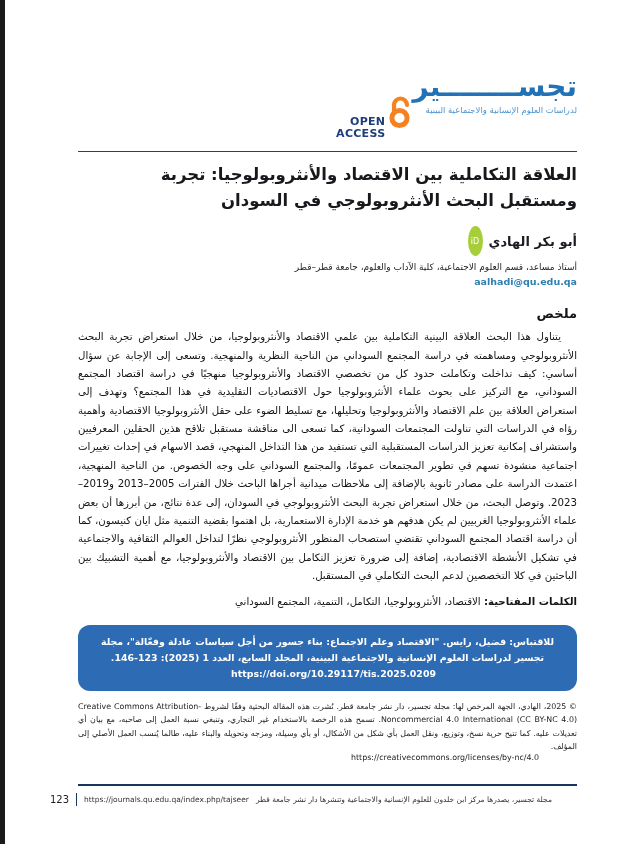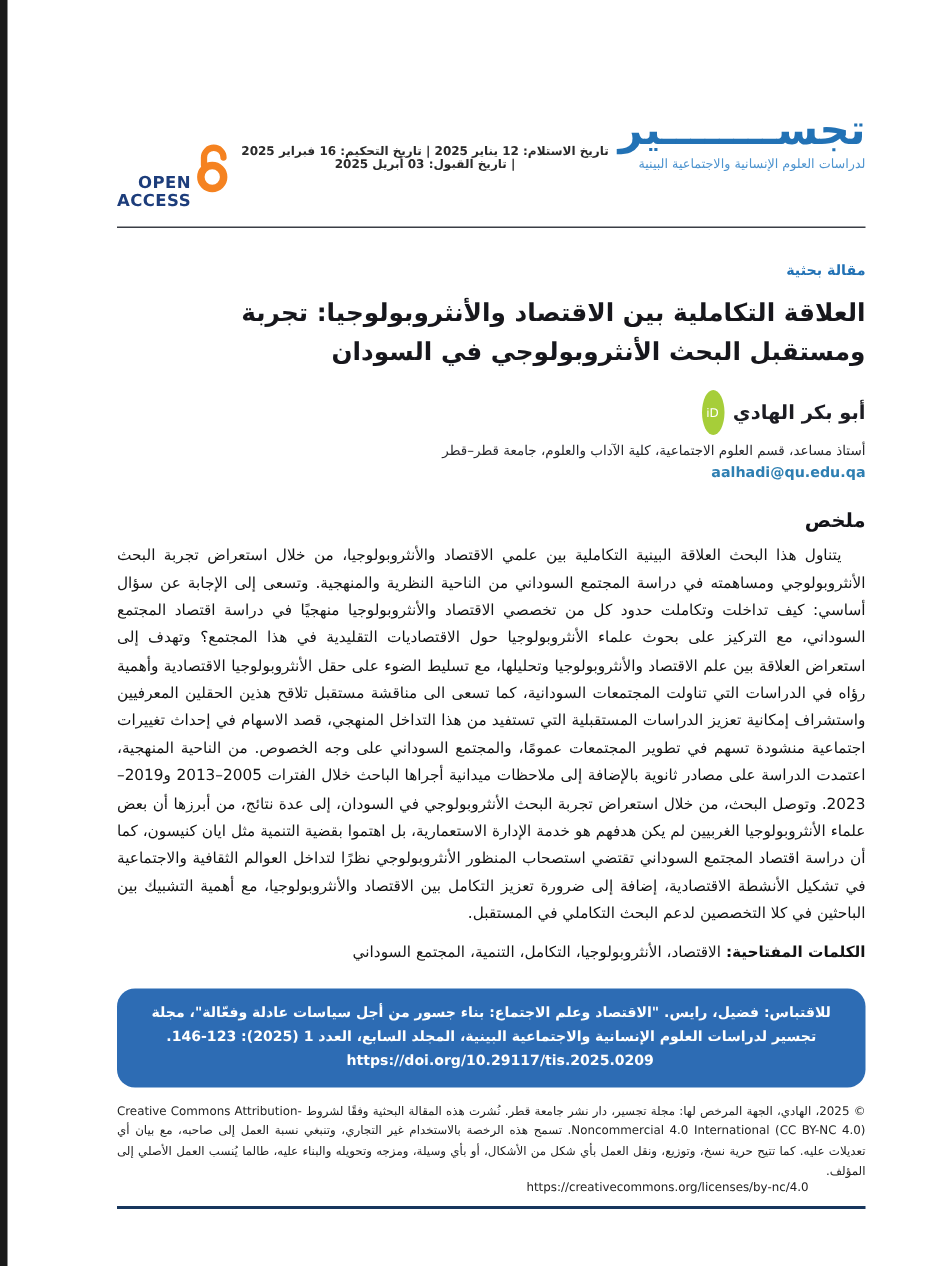--- a/index.html
+++ b/index.html
@@ -55,38 +55,36 @@
 
 <div class="page">
   <div class="edge-strip"></div>
 
   <div class="content">
     <header>
       <div class="brand">
         <div class="brand-name">تجســــــــير</div>
         <div class="brand-sub">لدراسات العلوم الإنسانية والاجتماعية البينية</div>
       </div>
-      <div class="dates">تاريخ الاستلام: 12 يناير 2025 | تاريخ التحكيم: 16 فبراير 2025 | تاريخ القبول: 03 أبريل 2025</div>
       <div class="oa">
         <div class="oa-text">
           <div>OPEN</div>
           <div>ACCESS</div>
         </div>
         <span>
           <svg width="24" height="33" viewBox="0 0 24 33">
             <path d="M6 14 v-5 a6.5 6.5 0 0 1 13 0" fill="none" stroke="#f58220" stroke-width="4.2" stroke-linecap="round"></path>
             <circle cx="11.5" cy="22" r="7.6" fill="none" stroke="#f58220" stroke-width="5"></circle>
           </svg>
         </span>
       </div>
     </header>
 
     <hr class="header-rule">
 
-    <div class="article-type">مقالة بحثية</div>
 
     <h1 class="title">العلاقة التكاملية بين الاقتصاد والأنثروبولوجيا: تجربة ومستقبل البحث الأنثروبولوجي في السودان</h1>
 
     <div class="author-row">
       <span>أبو بكر الهادي</span>
       <span class="orcid">iD</span>
     </div>
     <div class="affiliation">أستاذ مساعد، قسم العلوم الاجتماعية، كلية الآداب والعلوم، جامعة قطر–قطر</div>
     <div class="email">aalhadi@qu.edu.qa</div>
 
@@ -102,14 +100,20 @@
       <span>للاقتباس: فضيل، رايس. "الاقتصاد وعلم الاجتماع: بناء جسور من أجل سياسات عادلة وفعّالة"، مجلة تجسير لدراسات العلوم الإنسانية والاجتماعية البينية، المجلد السابع، العدد 1 (2025): 123-146.</span>
       <span class="doi">https://doi.org/10.29117/tis.2025.0209</span>
     </div>
 
     <p class="copyright">© 2025، الهادي، الجهة المرخص لها: مجلة تجسير، دار نشر جامعة قطر. نُشرت هذه المقالة البحثية وفقًا لشروط Creative Commons Attribution-Noncommercial 4.0 International (CC BY-NC 4.0). تسمح هذه الرخصة بالاستخدام غير التجاري، وتنبغي نسبة العمل إلى صاحبه، مع بيان أي تعديلات عليه. كما تتيح حرية نسخ، وتوزيع، ونقل العمل بأي شكل من الأشكال، أو بأي وسيلة، ومزجه وتحويله والبناء عليه، طالما يُنسب العمل الأصلي إلى المؤلف.</p>
     <div class="license-url">https://creativecommons.org/licenses/by-nc/4.0</div>
   </div>
 
   <footer>
     <div class="footer-rule"></div>
+    <div class="footer-line">
+      <span class="page-num">123</span>
+      <span class="sep"></span>
+      <span class="journal-url">https://journals.qu.edu.qa/index.php/tajseer</span>
+      <span class="publisher">مجلة تجسير، يصدرها مركز ابن خلدون للعلوم الإنسانية والاجتماعية وتنشرها دار نشر جامعة قطر</span>
+    </div>
   </footer>
 </div>
 
 </body></html>

